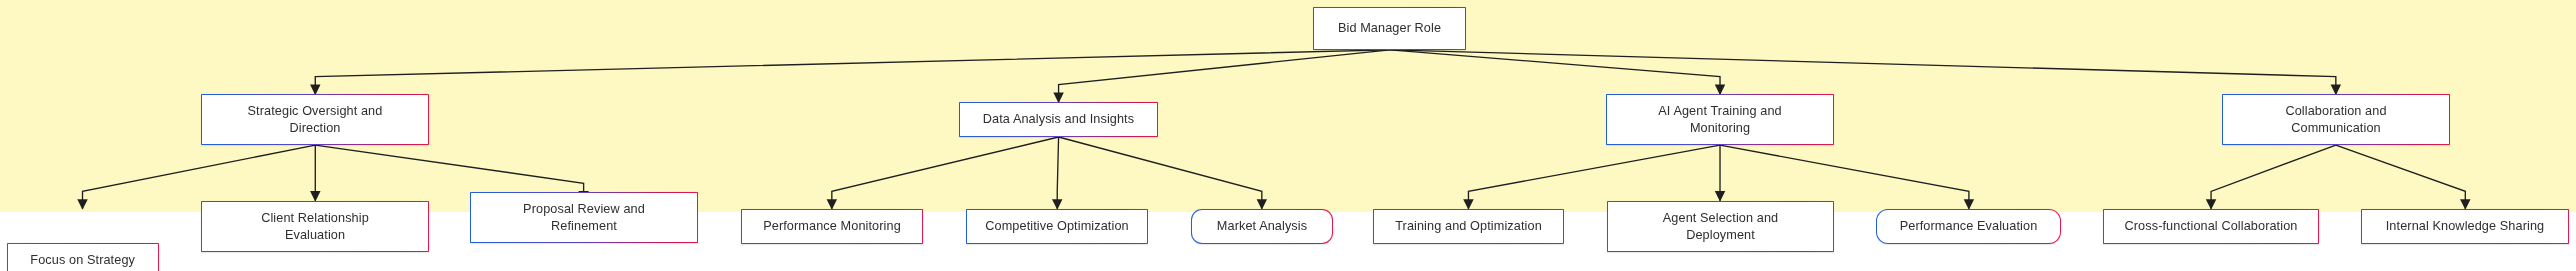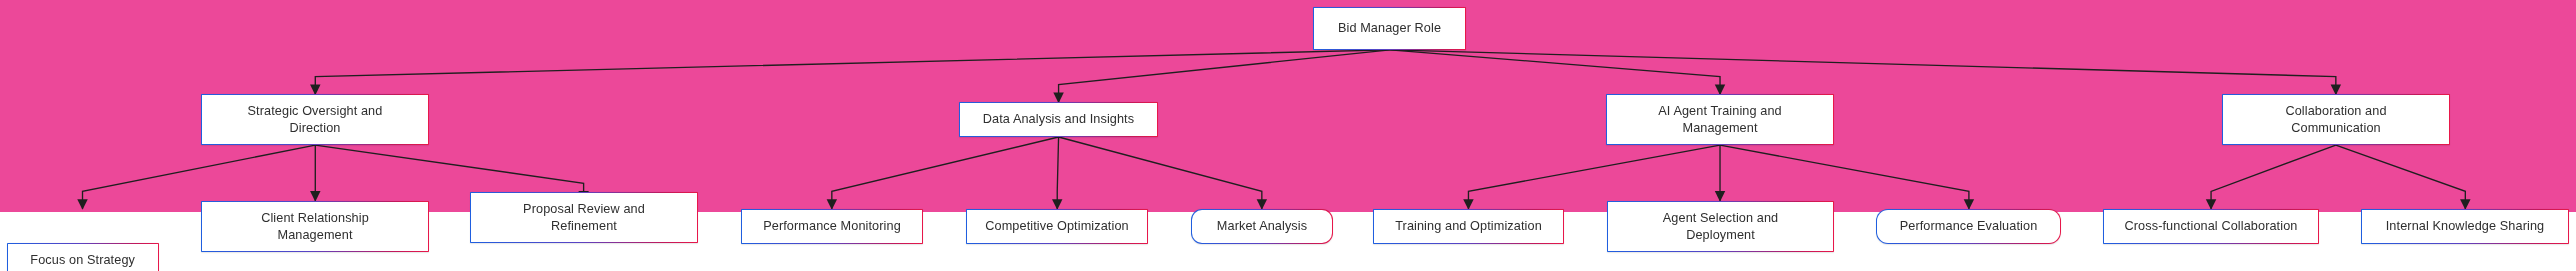--- a/index.html
+++ b/index.html
@@ -11,21 +11,21 @@
   body {
     width: 2576px;
     height: 272px;
     font-family: "Liberation Sans", sans-serif;
     overflow: hidden;
   }
   #diagram-root {
     position: relative;
     width: 2576px;
     height: 212px;
-    background: #ec4899;
+    background: #fef9c3;
   }
   #edge-layer {
     position: absolute;
     left: 0;
     top: 0;
     width: 2576px;
     height: 272px;
   }
   .node {
     position: absolute;
@@ -89,32 +89,32 @@
       </div>
       <div class="node" style="left: 201px; top: 94px; width: 228px; height: 51px;">
         <span class="node-label">Strategic Oversight and
 Direction</span>
       </div>
       <div class="node" style="left: 959px; top: 102px; width: 199px; height: 35px;">
         <span class="node-label">Data Analysis and Insights</span>
       </div>
       <div class="node" style="left: 1606px; top: 94px; width: 228px; height: 51px;">
         <span class="node-label">AI Agent Training and
-Management</span>
+Monitoring</span>
       </div>
       <div class="node" style="left: 2222px; top: 94px; width: 228px; height: 51px;">
         <span class="node-label">Collaboration and
 Communication</span>
       </div>
       <div class="node" style="left: 6.7px; top: 219px; width: 152px; height: 35px; margin-top: 24px;">
         <span class="node-label">Focus on Strategy</span>
       </div>
       <div class="node" style="left: 201px; top: 201px; width: 228px; height: 51px;">
         <span class="node-label">Client Relationship
-Management</span>
+Evaluation</span>
       </div>
       <div class="node" style="left: 470px; top: 192px; width: 228px; height: 51px;">
         <span class="node-label">Proposal Review and
 Refinement</span>
       </div>
       <div class="node" style="left: 741px; top: 209px; width: 182px; height: 35px;">
         <span class="node-label">Performance Monitoring</span>
       </div>
       <div class="node" style="left: 966px; top: 209px; width: 182px; height: 35px;">
         <span class="node-label">Competitive Optimization</span>

